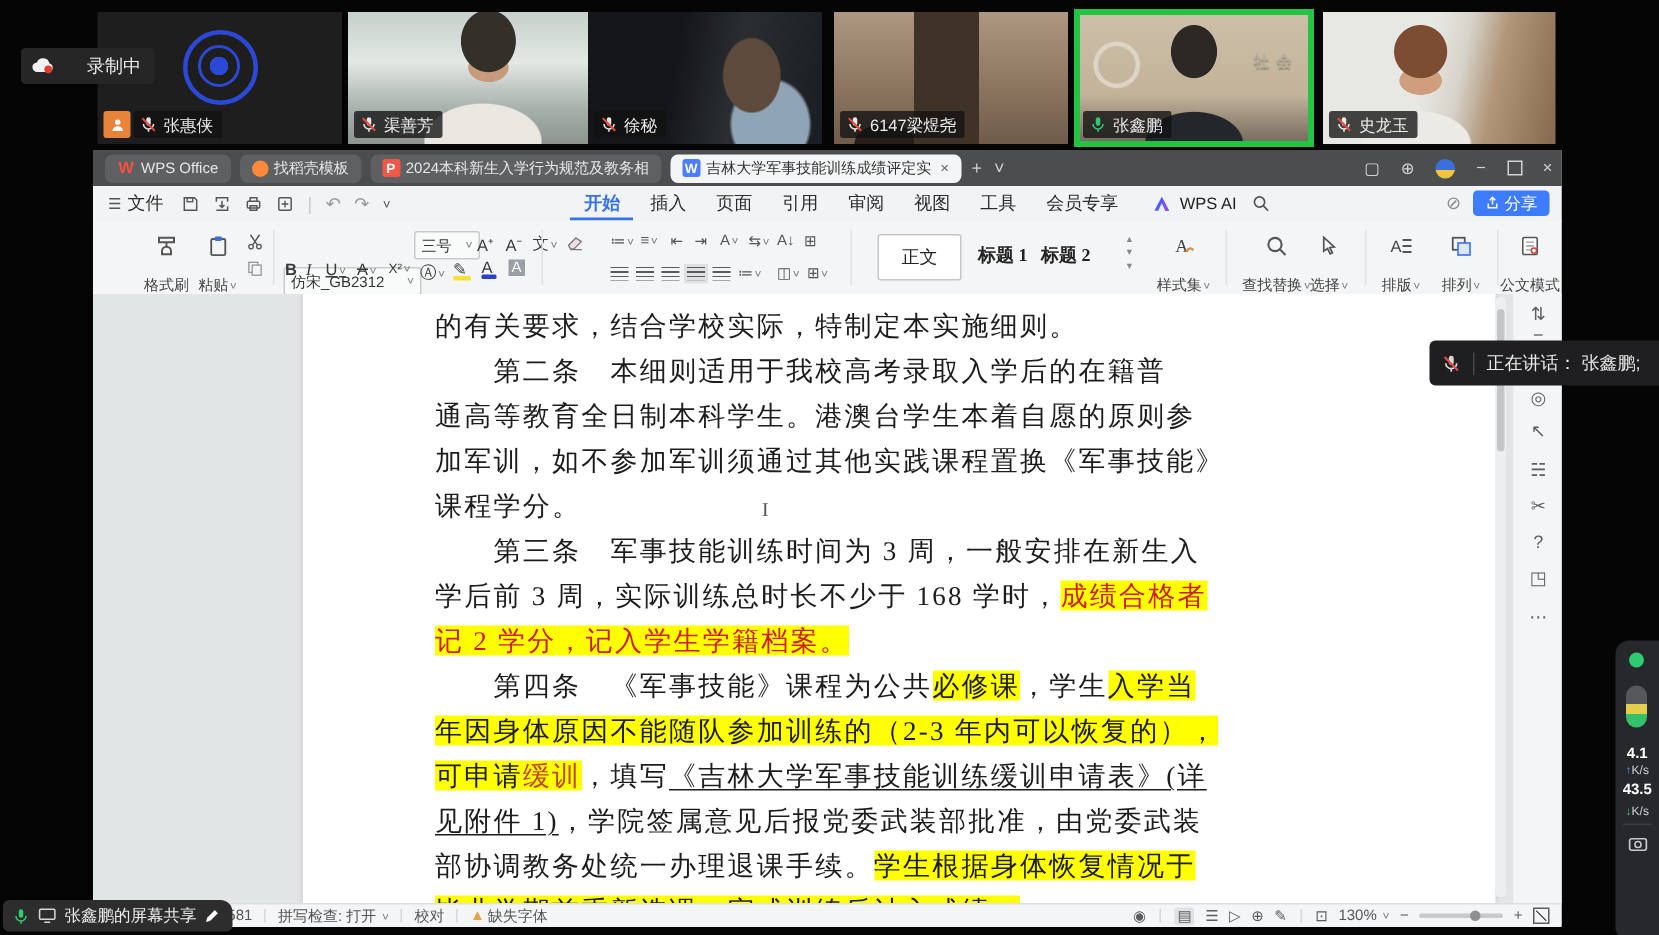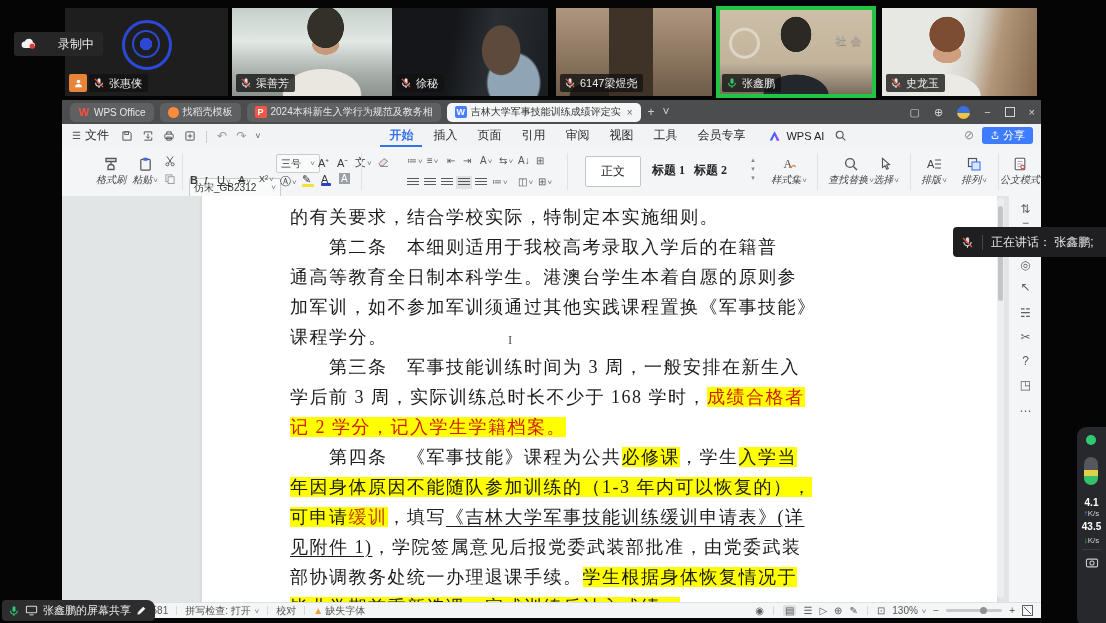--- a/index.html
+++ b/index.html
@@ -78,21 +78,21 @@
   .mitem.active{color:#3472e8;font-weight:bold;border-bottom:2px solid #3472e8;padding-bottom:1px;}
   #menu-ai{display:flex;align-items:center;gap:5px;margin-left:14px;font-size:11px;color:#222;}
   #menu-right{position:absolute;right:8px;top:0;height:22px;display:flex;align-items:center;gap:8px;}
   #share-btn{height:17px;background:#3d7bff;border-radius:3px;color:#fff;font-size:11px;display:flex;
       align-items:center;gap:3px;padding:0 8px;}
   .okring{color:#8a8d90;font-size:12px;}
   
   #ribbon{position:absolute;left:0;top:47px;width:979px;height:49px;background:#f4f5f6;border-bottom:1px solid #dcdee0;}
   .vsep{position:absolute;top:6px;width:1px;height:37px;background:#e2e3e5;}
   .bigbtn{position:absolute;text-align:center;color:#444;}
-  .blabel{display:block;font-size:10px;color:#444;margin-top:1px;white-space:nowrap;font-style:italic;}
+  .blabel{display:block;font-size:10px;color:#444;margin-top:11px;white-space:nowrap;}
   .crt{font-size:8px;color:#777;margin-left:1px;}
   .selbox{position:absolute;height:17px;border:1px solid #c9cbcd;border-radius:2px;background:#f9fafa;
       font-size:10px;color:#333;display:flex;align-items:center;justify-content:space-between;padding:0 4px;}
   .tico{position:absolute;font-size:11px;color:#3a3a3a;}
   .tico .under{display:block;height:3px;margin-top:-2px;border-radius:1px;}
   .gl10{font-size:10px;color:#555;}
   .alico{display:inline-block;width:12px;height:9px;
       background:repeating-linear-gradient(180deg,#5a5a5a 0 1px,transparent 1px 3px);}
   .alsel{background-color:#dfe1e3;outline:2px solid #dfe1e3;}
   .stylebox{position:absolute;top:9px;width:54px;height:29px;background:#fff;border:1px solid #c4c6c8;
@@ -494,21 +494,21 @@
         <div id="doc-text">
             <div class="doc-line" style="top: 8px;"><span>的有关要求，结合学校实际，特制定本实施细则。</span></div>
             <div class="doc-line" style="top: 38px;"><span>　　第二条　本细则适用于我校高考录取入学后的在籍普</span></div>
             <div class="doc-line" style="top: 68px;"><span>通高等教育全日制本科学生。港澳台学生本着自愿的原则参</span></div>
             <div class="doc-line" style="top: 98px;"><span>加军训，如不参加军训须通过其他实践课程置换《军事技能》</span></div>
             <div class="doc-line" style="top: 128px;"><span>课程学分。</span></div>
             <div class="doc-line" style="top: 158px;"><span>　　第三条　军事技能训练时间为 3 周，一般安排在新生入</span></div>
             <div class="doc-line" style="top: 188px;"><span>学后前 3 周，实际训练总时长不少于 168 学时，</span><span class="sh sr">成绩合格者</span></div>
             <div class="doc-line" style="top: 218px;"><span class="sh sr">记 2 学分，记入学生学籍档案。</span></div>
             <div class="doc-line" style="top: 248px;"><span>　　第四条　《军事技能》课程为公共</span><span class="sh">必修课</span><span>，学生</span><span class="sh">入学当</span></div>
-            <div class="doc-line" style="top: 278px;"><span class="sh">年因身体原因不能随队参加训练的（1-3 年内可以恢复的），</span></div>
+            <div class="doc-line" style="top: 278px;"><span class="sh">年因身体原因不能随队参加训练的（2-3 年内可以恢复的），</span></div>
             <div class="doc-line" style="top: 308px;"><span class="sh">可申请</span><span class="sh so">缓训</span><span>，填写</span><span class="su">《吉林大学军事技能训练缓训申请表》(详</span></div>
             <div class="doc-line" style="top: 338px;"><span class="su">见附件 1)</span><span>，学院签属意见后报党委武装部批准，由党委武装</span></div>
             <div class="doc-line" style="top: 368px;"><span>部协调教务处统一办理退课手续。</span><span class="sh">学生根据身体恢复情况于</span></div>
             <div class="doc-line" style="top: 398px;"><span class="sh">毕业学期前重新选课，完成训练后计入成绩。</span></div>
           </div>
         <div id="caret-ibeam">I</div>
       </div>
       <div id="vscroll">
           <div class="thumb"></div>
         </div>

